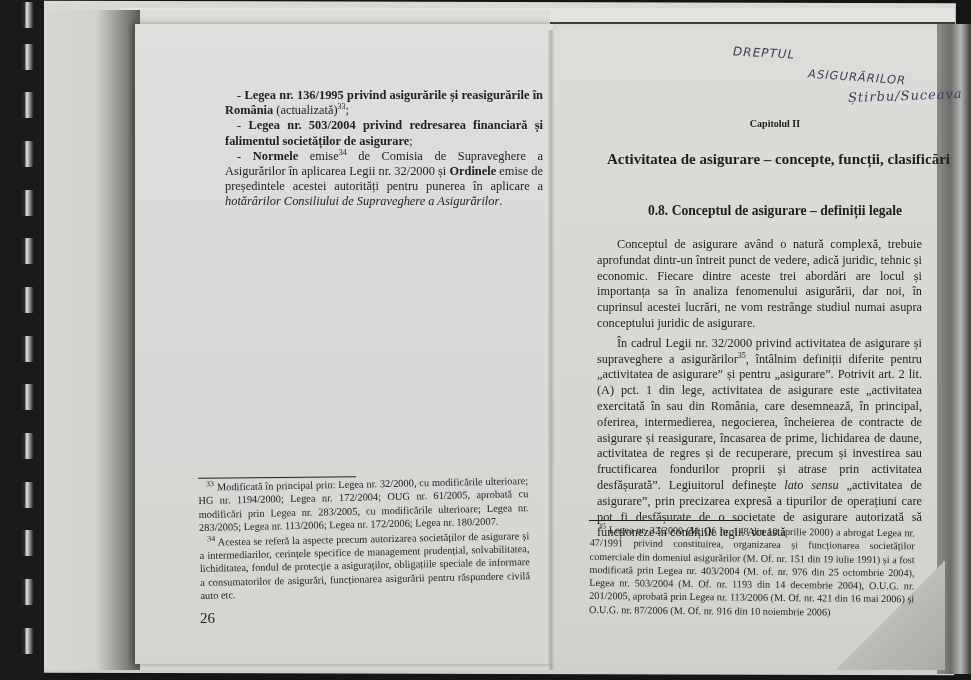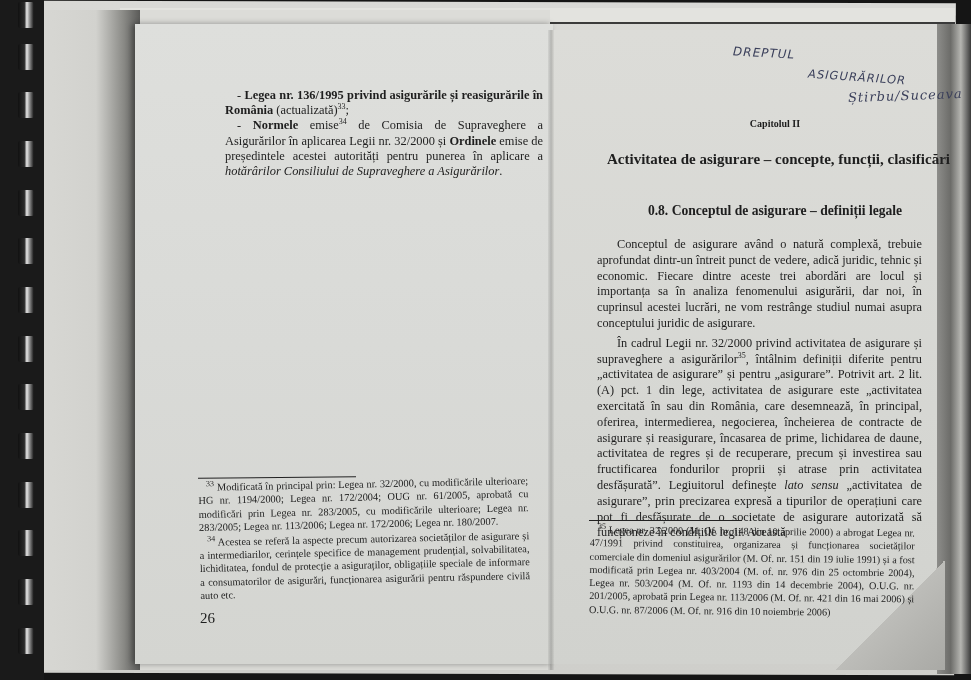--- a/index.html
+++ b/index.html
@@ -116,20 +116,21 @@
 </div>
 
 <div class="left-page"></div>
 <div class="right-page"></div>
 <div class="right-edge"></div>
 <div class="fold"></div>
 <div class="corner-fold"></div>
 
 <div class="lp-text">
   <p>- <b>Legea nr. 136/1995 privind asigurările și reasigurările în România</b><span> (actualizată)</span><span class="sup">33</span><span>;</span></p>
+  <p>- <b>Legea nr. 503/2004 privind redresarea financiară și falimentul societăților de asigurare</b><span>;</span></p>
   <p>- <b>Normele</b><span> emise</span><span class="sup">34</span><span> de Comisia de Supraveghere a Asigurărilor în aplicarea Legii nr. 32/2000 și </span><b>Ordinele</b><span> emise de președintele acestei autorități pentru punerea în aplicare a </span><i>hotărârilor Consiliului de Supraveghere a Asigurărilor</i><span>.</span></p>
 </div>
 
 <div class="lp-rule"></div>
 <div class="lp-foot">
   <p><span class="sup">33</span> <span>Modificată în principal prin: Legea nr. 32/2000, cu modificările ulterioare; HG nr. 1194/2000; Legea nr. 172/2004; OUG nr. 61/2005, aprobată cu modificări prin Legea nr. 283/2005, cu modificările ulterioare; Legea nr. 283/2005; Legea nr. 113/2006; Legea nr. 172/2006; Legea nr. 180/2007.</span></p>
   <p><span class="sup">34</span> <span>Acestea se referă la aspecte precum autorizarea societăților de asigurare și a intermediarilor, cerințele specifice de management prudențial, solvabilitatea, lichiditatea, fondul de protecție a asiguraților, obligațiile speciale de informare a consumatorilor de asigurări, funcționarea asigurării pentru răspundere civilă auto etc.</span></p>
 </div>
 <div class="page-num">26</div>
 

